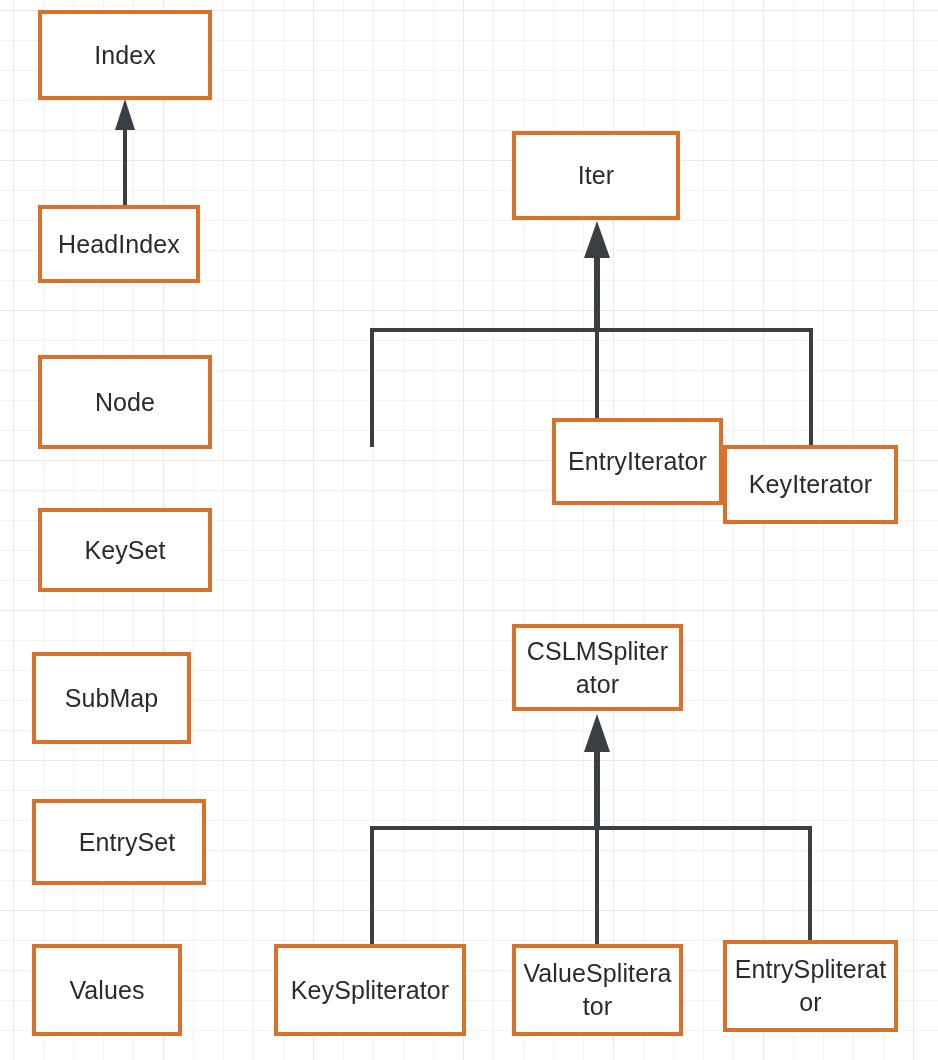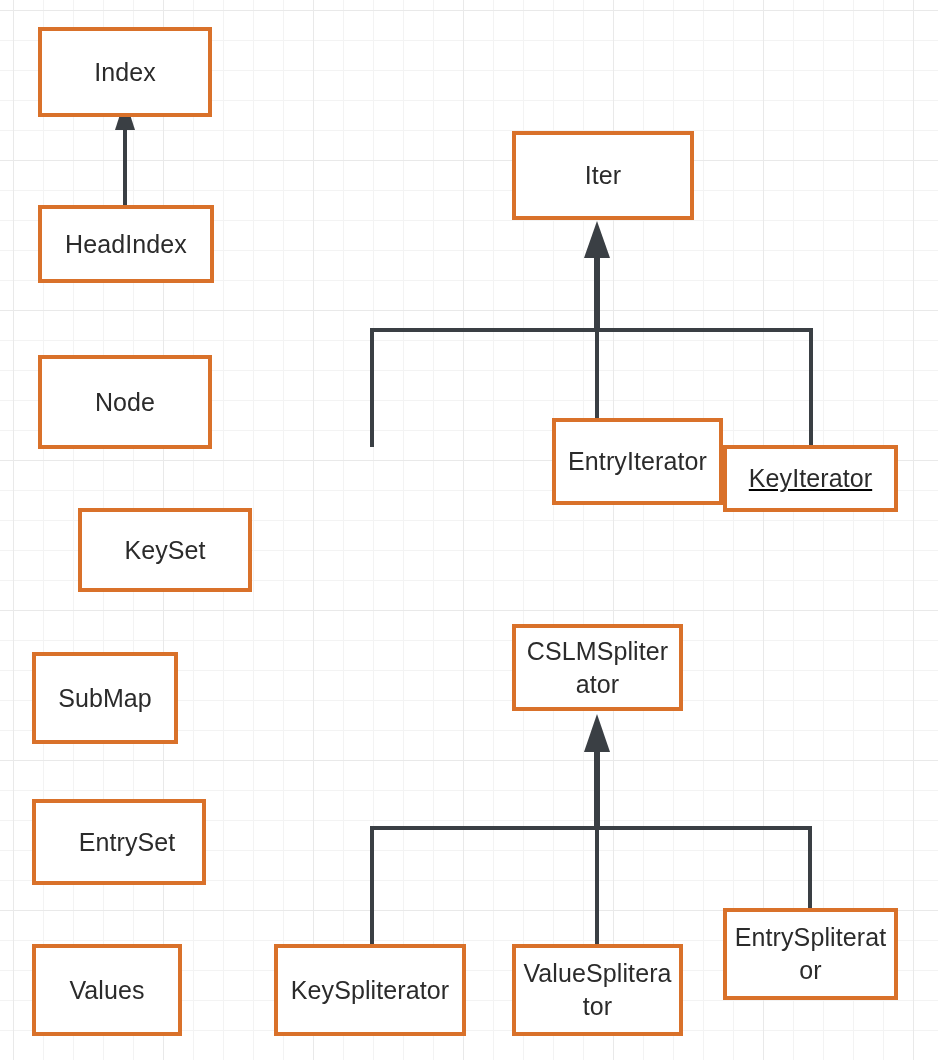--- a/index.html
+++ b/index.html
@@ -98,70 +98,70 @@
     <g>
       <line x1="370" y1="828" x2="812" y2="828" stroke="#3a3f44" stroke-width="4"></line>
       <line x1="372" y1="828" x2="372" y2="946" stroke="#3a3f44" stroke-width="4"></line>
       <line x1="597" y1="828" x2="597" y2="946" stroke="#3a3f44" stroke-width="4"></line>
       <line x1="810" y1="828" x2="810" y2="946" stroke="#3a3f44" stroke-width="4"></line>
       <line x1="597" y1="828" x2="597" y2="740" stroke="#3a3f44" stroke-width="6"></line>
       <polygon points="597,714 610,752 584,752" fill="#3a3f44"></polygon>
     </g>
   </svg>
 
-  <div class="class-box" style="left:38px; top:27px; width:174px; height:90px;">
+  <div class="class-box" style="left:38px; top:10px; width:174px; height:90px;">
     <span class="box-label">Index</span>
   </div>
 
-  <div class="class-box" style="left:38px; top:205px; width:176px; height:78px;">
+  <div class="class-box" style="left:38px; top:205px; width:162px; height:78px;">
     <span class="box-label">HeadIndex</span>
   </div>
 
   <div class="class-box" style="left:38px; top:355px; width:174px; height:94px;">
     <span class="box-label">Node</span>
   </div>
 
-  <div class="class-box" style="left:38px; top:508px; width:174px; height:84px;margin-left:40px;">
+  <div class="class-box" style="left:38px; top:508px; width:174px; height:84px;">
     <span class="box-label">KeySet</span>
   </div>
 
-  <div class="class-box" style="left:32px; top:652px; width:146px; height:92px;">
+  <div class="class-box" style="left:32px; top:652px; width:159px; height:92px;">
     <span class="box-label">SubMap</span>
   </div>
 
   <div class="class-box" style="left:32px; top:799px; width:174px; height:86px;padding-left:16px;">
     <span class="box-label">EntrySet</span>
   </div>
 
   <div class="class-box" style="left:32px; top:944px; width:150px; height:92px;">
     <span class="box-label">Values</span>
   </div>
 
-  <div class="class-box" style="left:512px; top:131px; width:182px; height:89px;">
+  <div class="class-box" style="left:512px; top:131px; width:168px; height:89px;">
     <span class="box-label">Iter</span>
   </div>
 
 
   <div class="class-box wrap" style="left:512px; top:418px; width:171px; height:87px;margin-left:40px;">
     <span class="box-label">EntryIterator</span>
   </div>
 
-  <div class="class-box" style="left:723px; top:445px; width:175px; height:67px;text-decoration:underline;">
+  <div class="class-box" style="left:723px; top:445px; width:175px; height:79px;">
     <span class="box-label">KeyIterator</span>
   </div>
 
   <div class="class-box wrap" style="left:512px; top:624px; width:171px; height:87px;">
     <span class="box-label">CSLMSpliterator</span>
   </div>
 
   <div class="class-box wrap" style="left:274px; top:944px; width:192px; height:92px;">
     <span class="box-label">KeySpliterator</span>
   </div>
 
   <div class="class-box wrap" style="left:512px; top:944px; width:171px; height:92px;">
     <span class="box-label">ValueSpliterator</span>
   </div>
 
-  <div class="class-box wrap" style="left:723px; top:908px; width:175px; height:92px;">
+  <div class="class-box wrap" style="left:723px; top:940px; width:175px; height:92px;">
     <span class="box-label">EntrySpliterator</span>
   </div>
 
 </div>
 
 </body></html>

